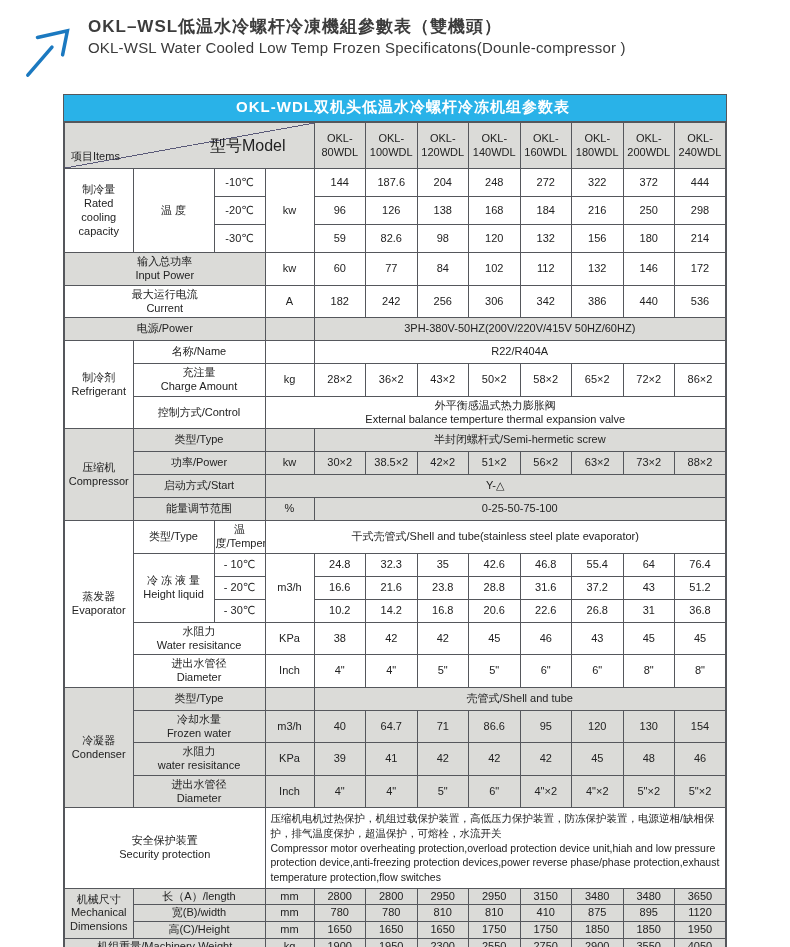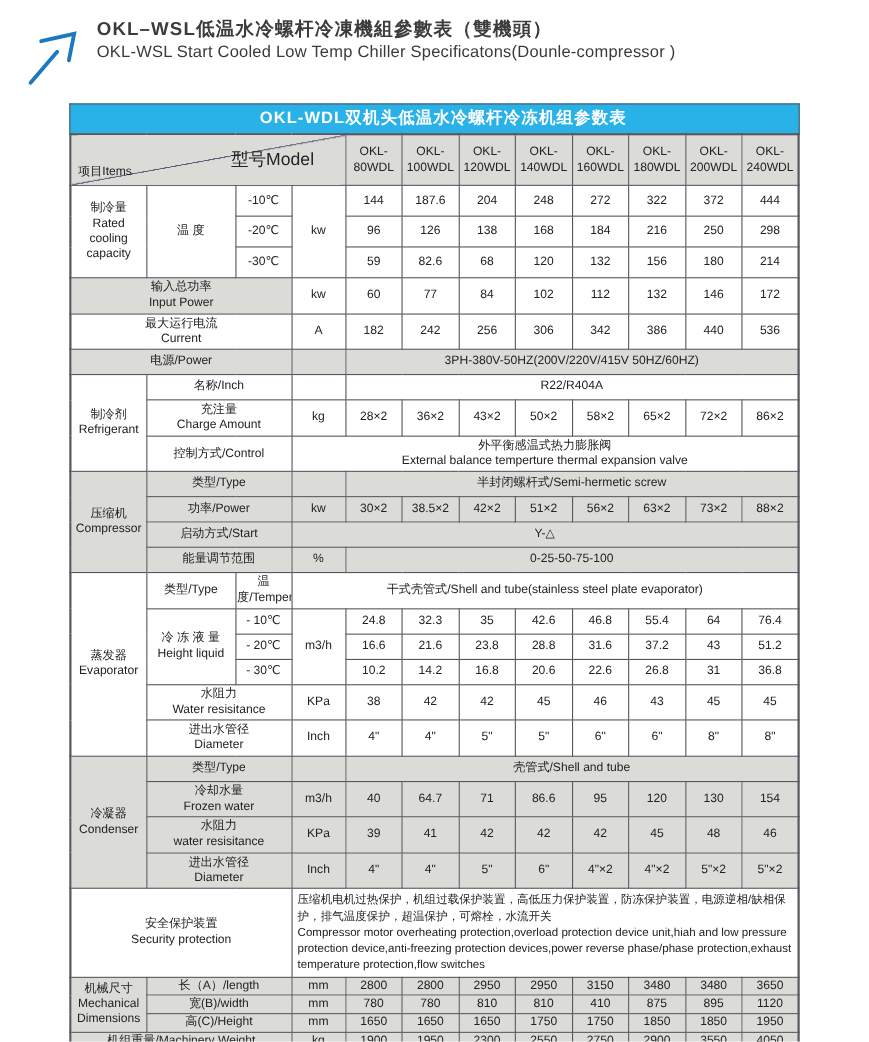--- a/index.html
+++ b/index.html
@@ -48,21 +48,21 @@
 
   <div class="page-header">
     <span class="arrow-logo">
       <svg width="58" height="58" viewBox="0 0 60 60">
         <path d="M16,16 L47,9 L42,34" fill="none" stroke="#1b79c0" stroke-width="3.6" stroke-linecap="round" stroke-linejoin="miter"></path>
         <path d="M6,55 L31,26" fill="none" stroke="#1b79c0" stroke-width="3.6" stroke-linecap="round"></path>
       </svg>
     </span>
     <div class="titles">
       <div class="title-zh">OKL–WSL低温水冷螺杆冷凍機組參數表（雙機頭）</div>
-      <div class="title-en">OKL-WSL Start Cooled Low Temp Chiller Specificatons(Dounle-compressor )</div>
+      <div class="title-en">OKL-WSL Water Cooled Low Temp Frozen Specificatons(Dounle-compressor )</div>
     </div>
   </div>
 
   <div class="table-wrap">
     <div class="banner">OKL-WDL双机头低温水冷螺杆冷冻机组参数表</div>
     <table class="spec">
       <colgroup>
         <col class="c-cat">
           <col class="c-item">
           <col class="c-sub">
@@ -126,21 +126,21 @@
             <td>168</td>
             <td>184</td>
             <td>216</td>
             <td>250</td>
             <td>298</td>
           </tr>
           <tr class="cool">
             <td>-30℃</td>
             <td>59</td>
             <td>82.6</td>
-            <td>68</td>
+            <td>98</td>
             <td>120</td>
             <td>132</td>
             <td>156</td>
             <td>180</td>
             <td>214</td>
           </tr>
           <tr>
             <td colspan="3" class="g">输入总功率
 Input Power</td>
             <td>kw</td>
@@ -167,21 +167,21 @@
             <td>536</td>
           </tr>
           <tr>
             <td colspan="3" class="g">电源/Power</td>
             <td class="g"></td>
             <td colspan="8" class="g">3PH-380V-50HZ(200V/220V/415V  50HZ/60HZ)</td>
           </tr>
           <tr>
             <td rowspan="3">制冷剂
 Refrigerant</td>
-            <td colspan="2">名称/Inch</td>
+            <td colspan="2">名称/Name</td>
             <td></td>
             <td colspan="8">R22/R404A</td>
           </tr>
           <tr>
             <td colspan="2">充注量
 Charge Amount</td>
             <td>kg</td>
             <td>28×2</td>
             <td>36×2</td>
             <td>43×2</td>

